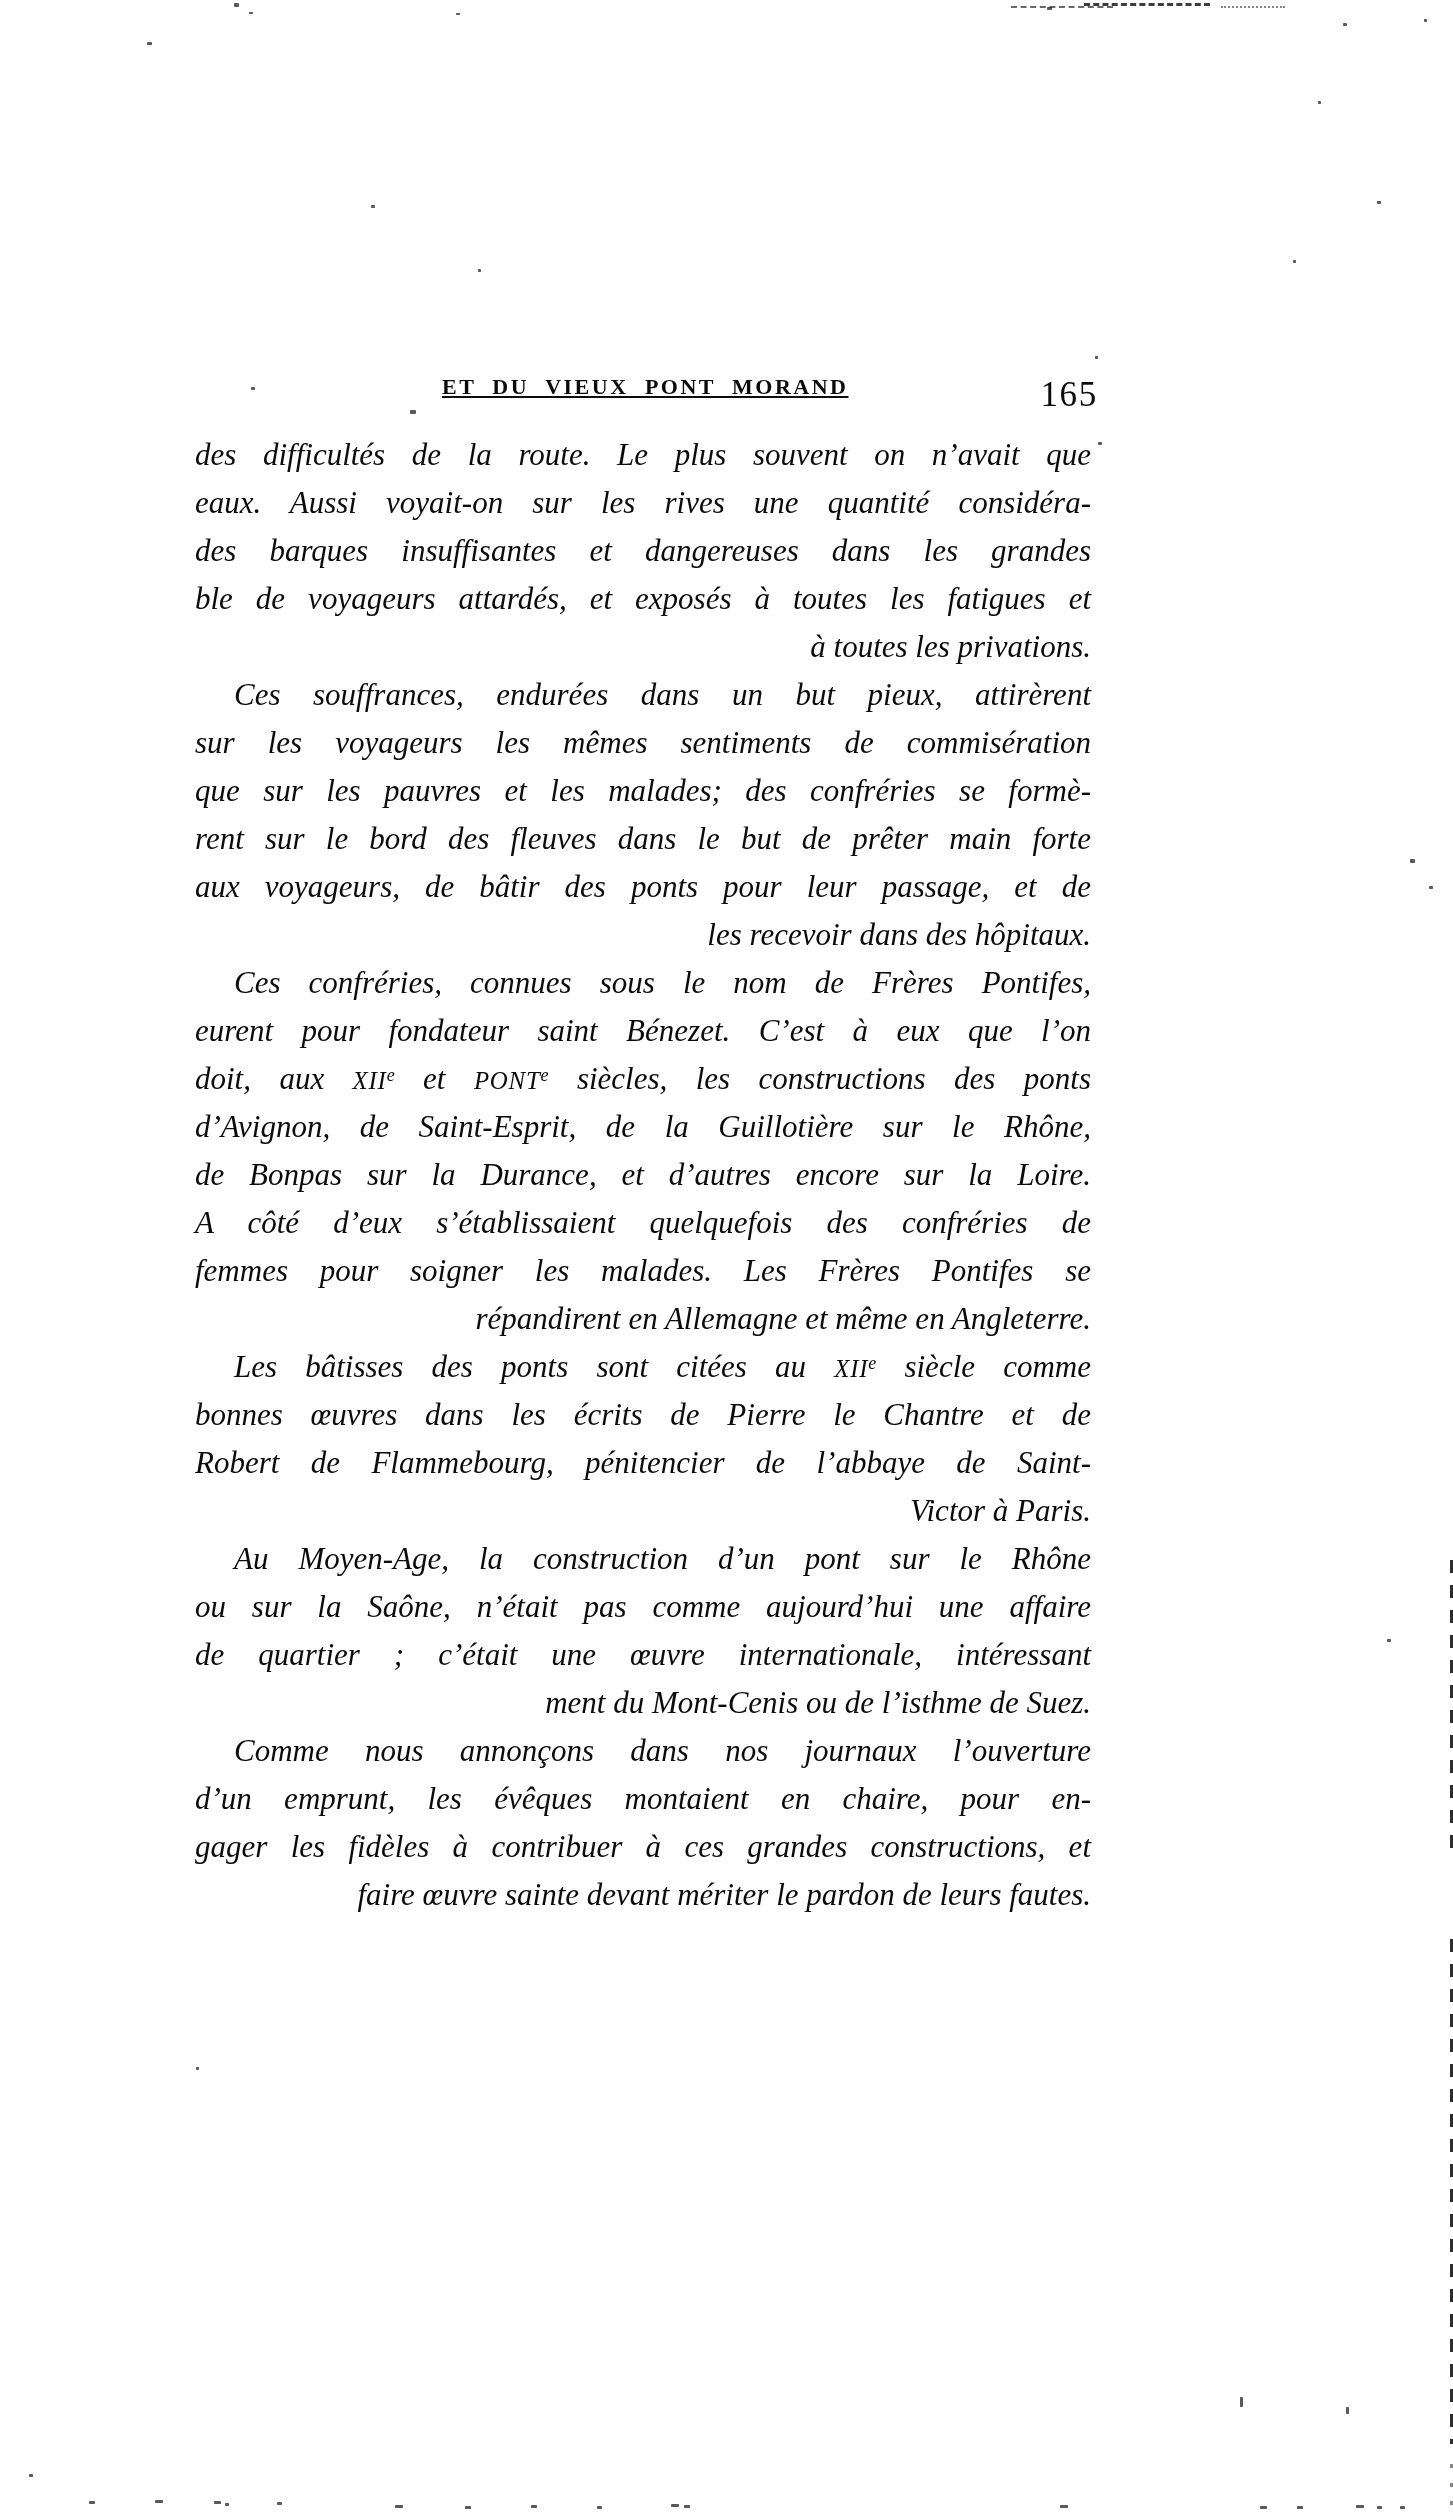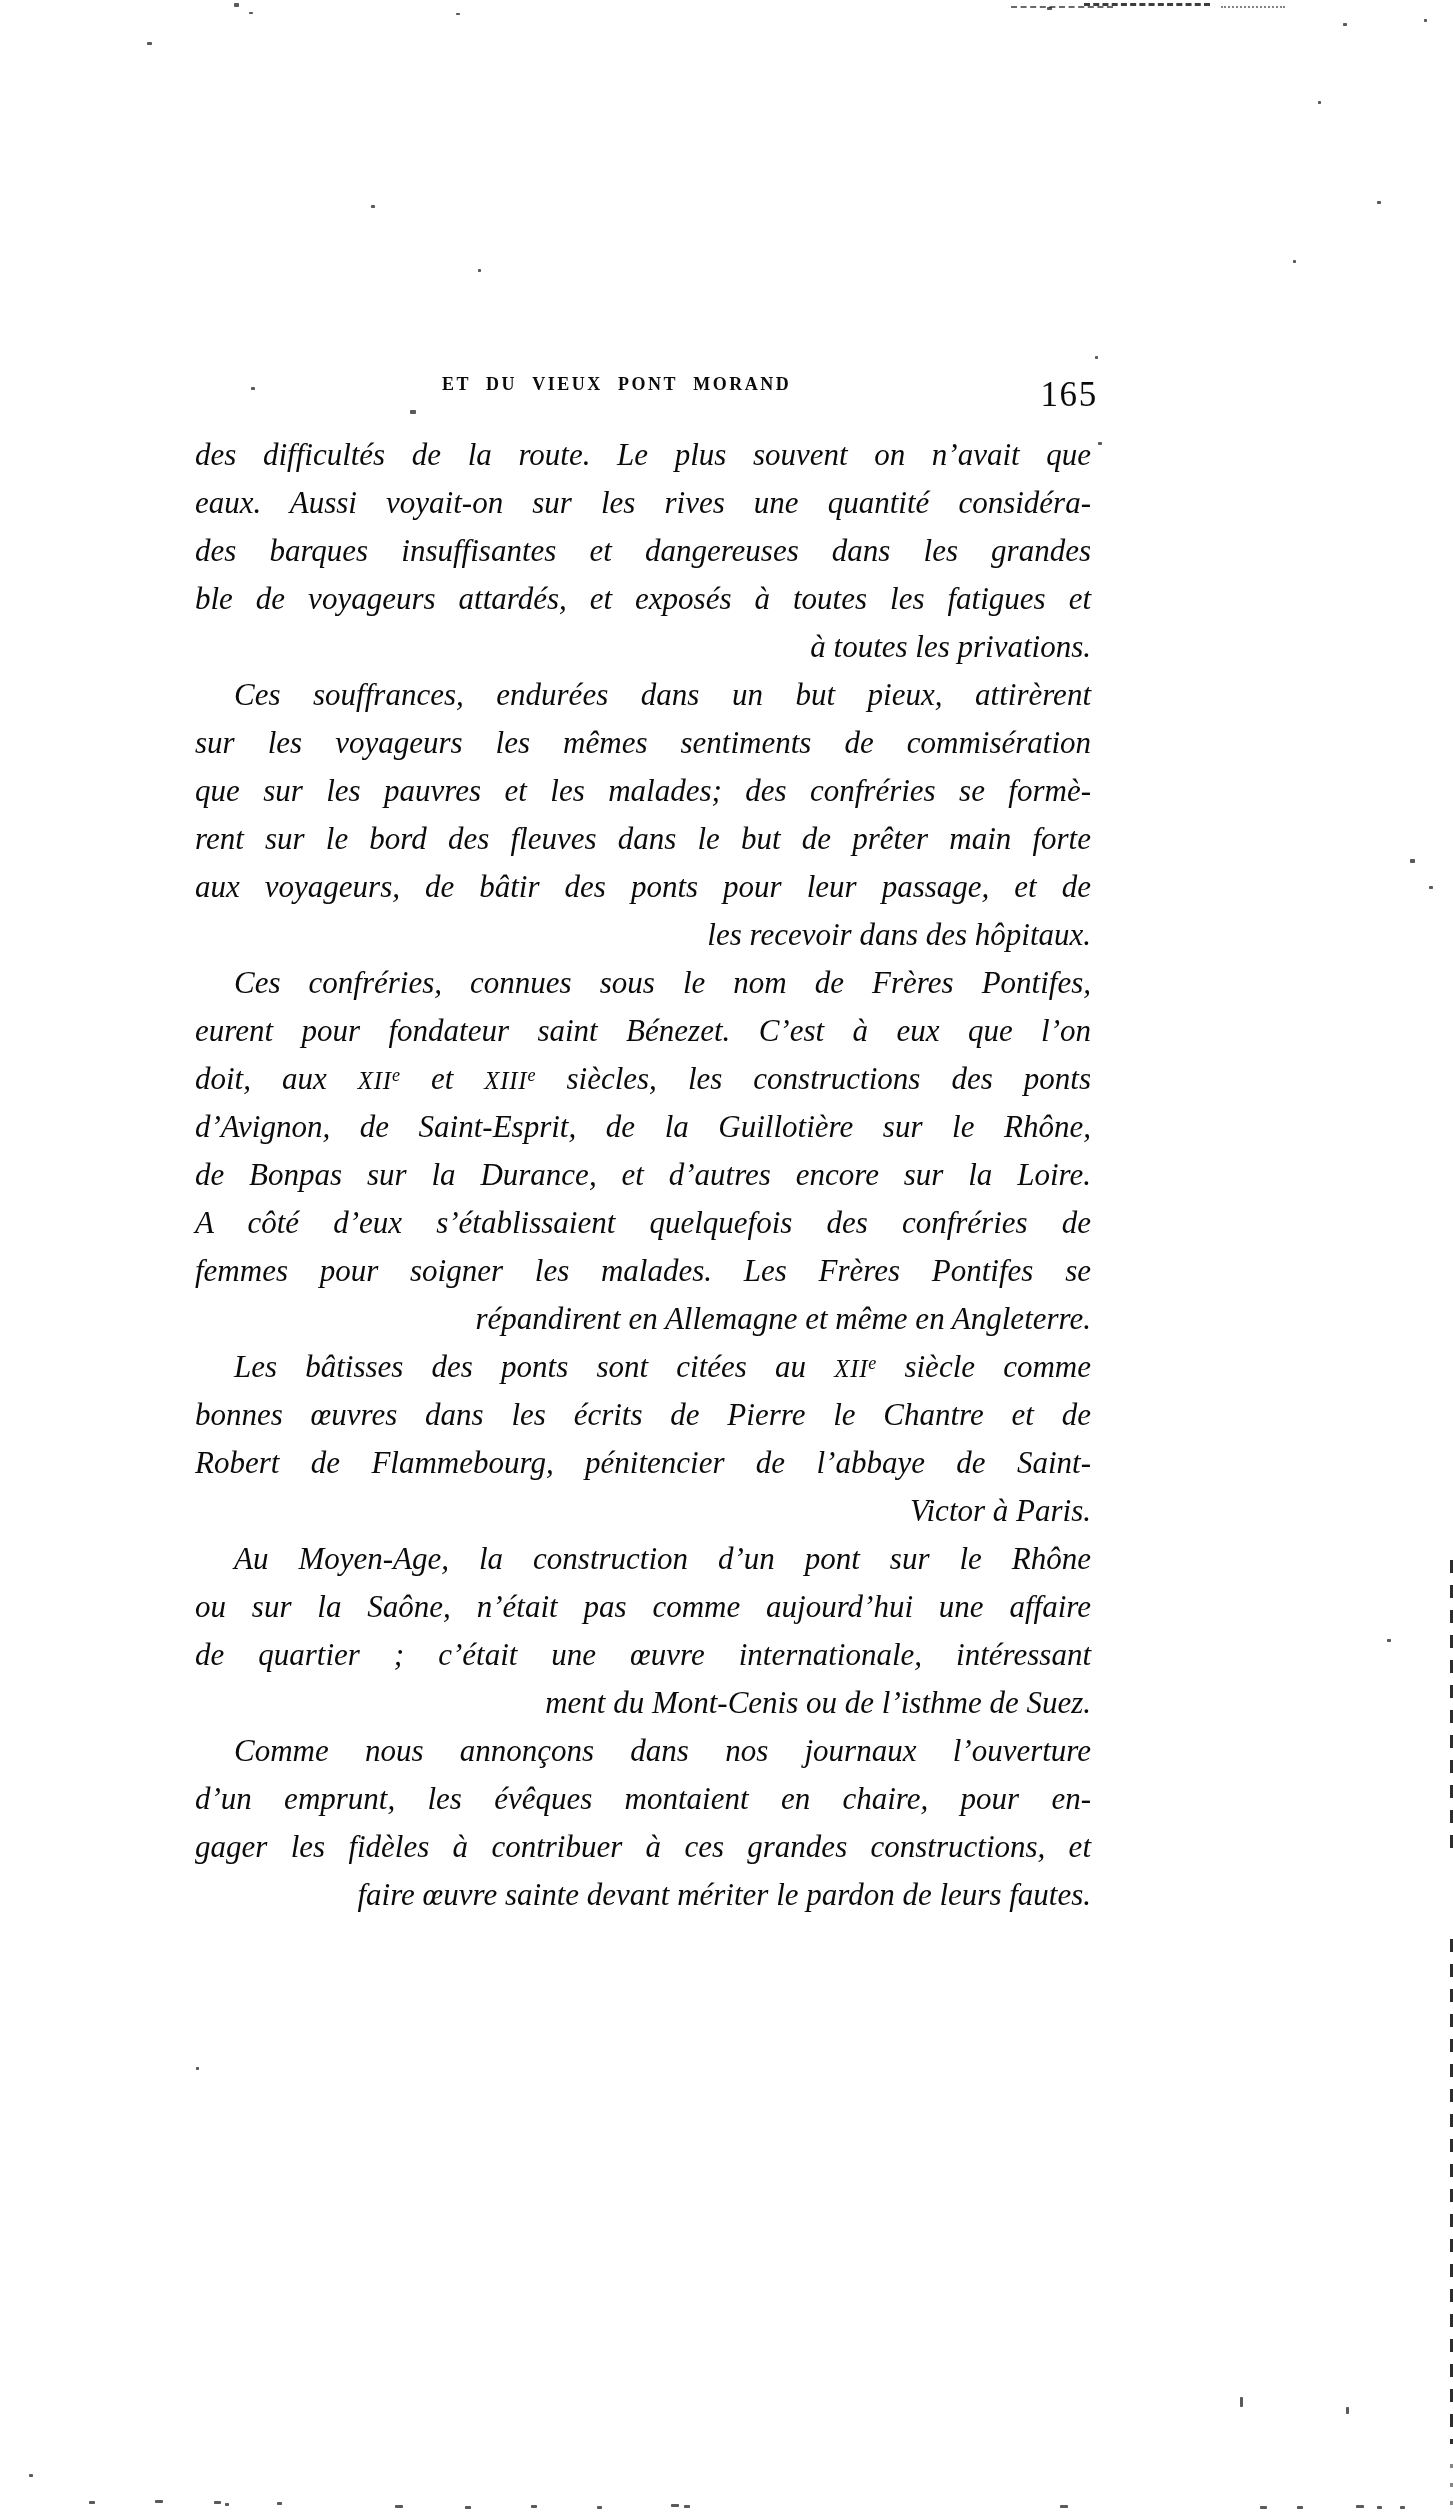--- a/index.html
+++ b/index.html
@@ -7,23 +7,24 @@
     width:1454px;height:2512px;
     background:#ffffff;
     position:relative;
     overflow:hidden;
     font-family:"Liberation Serif","DejaVu Serif",serif;
     color:#0b0b0b;
   }
   .page{position:absolute;inset:0;}
   .running-title{
     position:absolute;left:442px;top:374px;
-    font-size:18px;font-weight:bold;
+    font-size:22px;font-weight:bold;
     letter-spacing:2.5px;word-spacing:8.4px;
     white-space:nowrap;
+    text-decoration:underline;
   }
   .page-number{
     position:absolute;right:356px;top:375px;
     font-size:35px;letter-spacing:1.7px;
   }
   #text-block{
     position:absolute;left:195px;top:431px;width:896px;font-style:italic;
   }
   .paragraph{margin:0;}
   .line{
@@ -79,21 +80,21 @@
         <div class="line indent">Ces souffrances, endurées dans un but pieux, attirèrent</div>
         <div class="line">sur les voyageurs les mêmes sentiments de commisération</div>
         <div class="line">que sur les pauvres et les malades; des confréries se formè-</div>
         <div class="line">rent sur le bord des fleuves dans le but de prêter main forte</div>
         <div class="line">aux voyageurs, de bâtir des ponts pour leur passage, et de</div>
         <div class="line last">les recevoir dans des hôpitaux.</div>
       </div>
       <div class="paragraph">
         <div class="line indent">Ces confréries, connues sous le nom de Frères Pontifes,</div>
         <div class="line">eurent pour fondateur saint Bénezet. C’est à eux que l’on</div>
-        <div class="line">doit, aux <span class="sc">XII</span><sup>e</sup> et <span class="sc">XIII</span><sup>e</sup> siècles, les constructions des ponts</div>
+        <div class="line">doit, aux <span class="sc">XII</span><sup>e</sup> et <span class="sc">PONT</span><sup>e</sup> siècles, les constructions des ponts</div>
         <div class="line">d’Avignon, de Saint-Esprit, de la Guillotière sur le Rhône,</div>
         <div class="line">de Bonpas sur la Durance, et d’autres encore sur la Loire.</div>
         <div class="line">A côté d’eux s’établissaient quelquefois des confréries de</div>
         <div class="line">femmes pour soigner les malades. Les Frères Pontifes se</div>
         <div class="line last">répandirent en Allemagne et même en Angleterre.</div>
       </div>
       <div class="paragraph">
         <div class="line indent">Les bâtisses des ponts sont citées au <span class="sc">XII</span><sup>e</sup> siècle comme</div>
         <div class="line">bonnes œuvres dans les écrits de Pierre le Chantre et de</div>
         <div class="line">Robert de Flammebourg, pénitencier de l’abbaye de Saint-</div>

